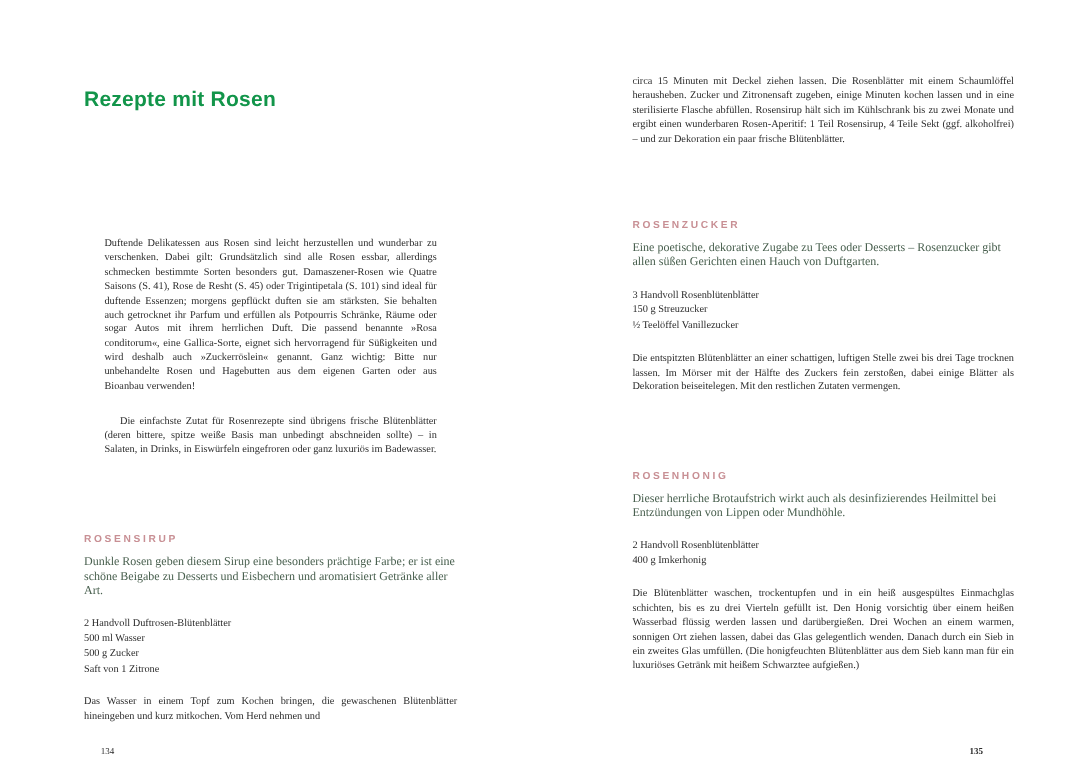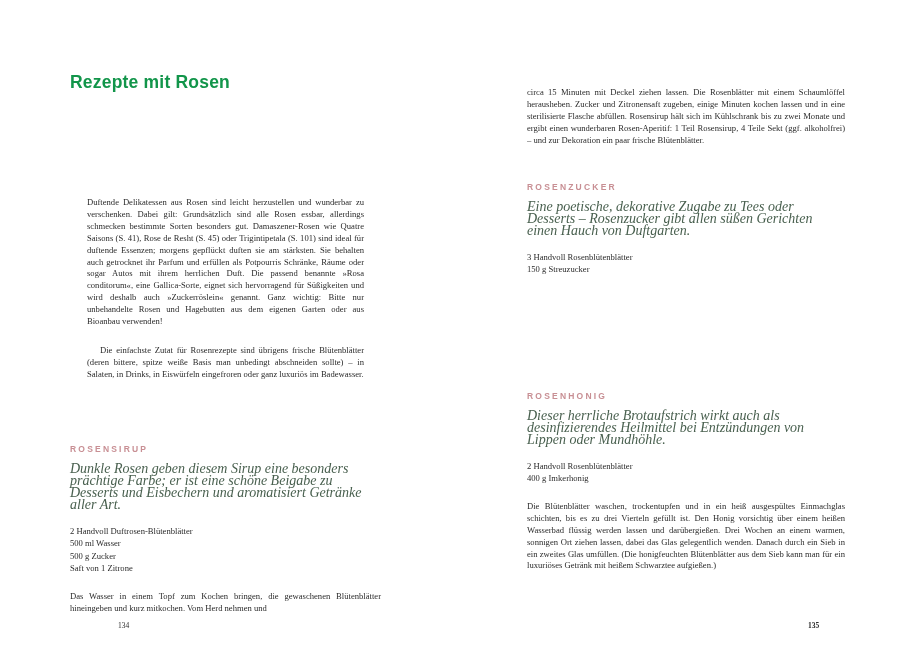--- a/index.html
+++ b/index.html
@@ -48,56 +48,54 @@
   }
   .section-heading {
     font-family: "Liberation Sans", sans-serif;
     font-weight: bold;
     font-size: 8.5px;
     letter-spacing: 2.2px;
     color: #c88f94;
     margin: 0 0 9px 0;
   }
   .recipe-intro {
-    font-style: italic;
     color: #49604f;
-    font-size: 14px;
+    font-size: 10px;
     line-height: 11.9px;
     margin: 0 0 14px 0;
     text-align: left;
   }
   .ingredients {
     margin: 0 0 16px 0;
   }
   .ingredient-line {
     font-size: 8.6px;
     line-height: 12.6px;
     color: #2b2b2b;
   }
   .recipe-step {
     margin: 0;
   }
   .continuation {
     position: absolute;
     left: 527px;
     top: 62px;
     width: 318px;
-    margin-top: 25px;
   }
   .right-section { width: 318px; left: 527px; }
   .page-number {
     position: absolute;
     font-size: 7.5px;
     color: #2b2b2b;
     font-family: "Liberation Serif", serif;
   }
   #rosensirup { left: 70px; top: 444px; }
   #rosenzucker { top: 182px; }
   #rosenhonig { top: 391px; }
-  #pagenum-left { left: 84px; top: 621px; margin-left: 34px; }
+  #pagenum-left { left: 84px; top: 621px; }
   #pagenum-right { left: 808px; top: 621px; font-weight: bold; }
 </style>
 </head>
 <body>
 
 <div class="spread">
 
   <h1 class="page-title">Rezepte mit Rosen</h1>
 
   <div class="left-intro body-text">
@@ -120,21 +118,23 @@
   <div class="page-number" id="pagenum-left">134</div>
 
   <div class="continuation body-text">circa 15 Minuten mit Deckel ziehen lassen. Die Rosenblätter mit einem Schaumlöffel herausheben. Zucker und Zitronensaft zugeben, einige Minuten kochen lassen und in eine sterilisierte Flasche abfüllen. Rosensirup hält sich im Kühlschrank bis zu zwei Monate und ergibt einen wunderbaren Rosen-Aperitif: 1 Teil Rosensirup, 4 Teile Sekt (ggf. alkoholfrei) – und zur Dekoration ein paar frische Blütenblätter.</div>
 
   <div class="section right-section" id="rosenzucker">
     <h2 class="section-heading">ROSENZUCKER</h2>
     <p class="recipe-intro">Eine poetische, dekorative Zugabe zu Tees oder Desserts – Rosenzucker gibt allen süßen Gerichten einen Hauch von Duftgarten.</p>
     <div class="ingredients">
       <div class="ingredient-line">3 Handvoll Rosenblütenblätter</div>
       <div class="ingredient-line">150 g Streuzucker</div>
+      <div class="ingredient-line">½ Teelöffel Vanillezucker</div>
     </div>
+    <p class="body-text recipe-step">Die entspitzten Blütenblätter an einer schattigen, luftigen Stelle zwei bis drei Tage trocknen lassen. Im Mörser mit der Hälfte des Zuckers fein zerstoßen, dabei einige Blätter als Dekoration beiseitelegen. Mit den restlichen Zutaten vermengen.</p>
   </div>
 
   <div class="section right-section" id="rosenhonig">
     <h2 class="section-heading">ROSENHONIG</h2>
     <p class="recipe-intro">Dieser herrliche Brotaufstrich wirkt auch als desinfizierendes Heilmittel bei Entzündungen von Lippen oder Mundhöhle.</p>
     <div class="ingredients">
       <div class="ingredient-line">2 Handvoll Rosenblütenblätter</div>
       <div class="ingredient-line">400 g Imkerhonig</div>
     </div>
     <p class="body-text recipe-step">Die Blütenblätter waschen, trockentupfen und in ein heiß ausgespültes Einmachglas schichten, bis es zu drei Vierteln gefüllt ist. Den Honig vorsichtig über einem heißen Wasserbad flüssig werden lassen und darübergießen. Drei Wochen an einem warmen, sonnigen Ort ziehen lassen, dabei das Glas gelegentlich wenden. Danach durch ein Sieb in ein zweites Glas umfüllen. (Die honigfeuchten Blütenblätter aus dem Sieb kann man für ein luxuriöses Getränk mit heißem Schwarztee aufgießen.)</p>

